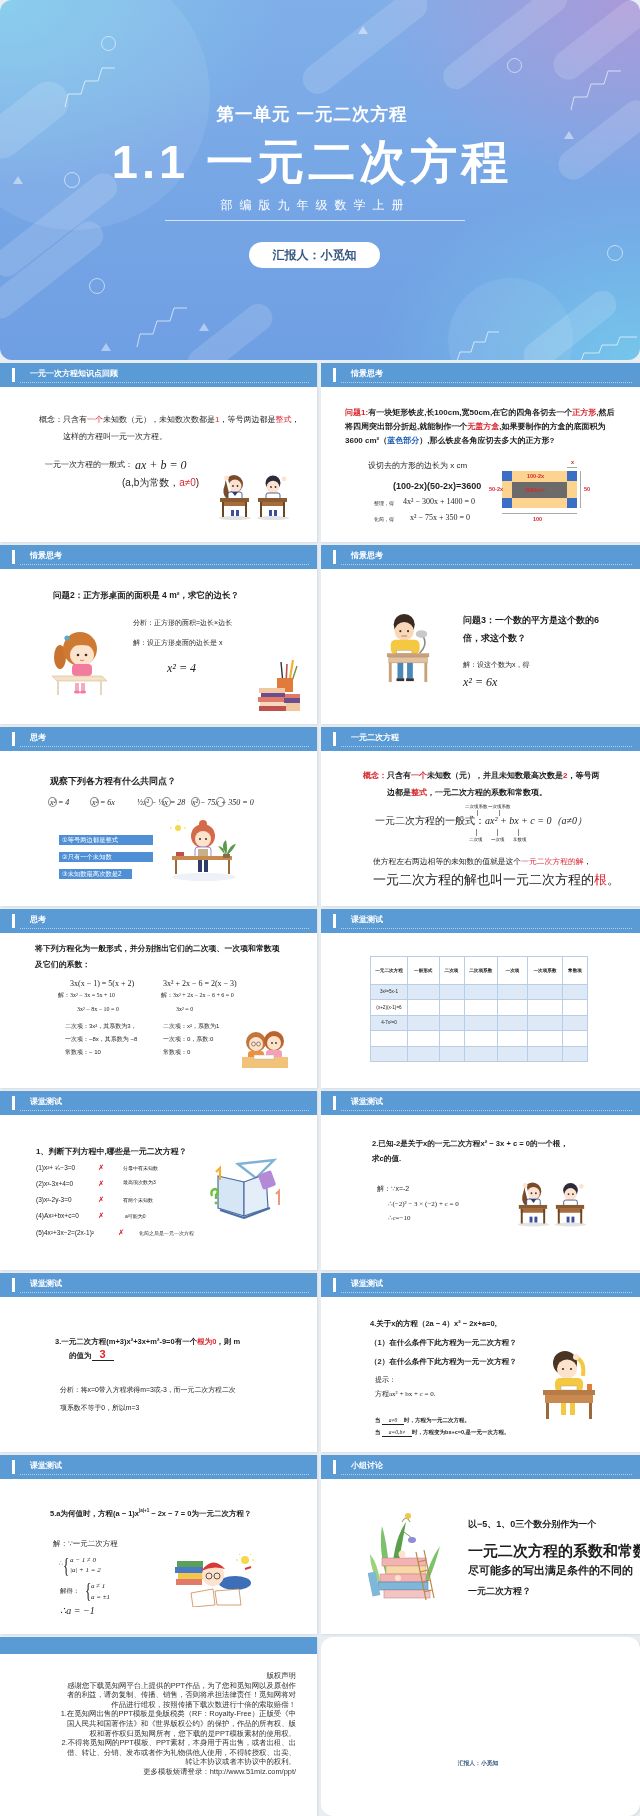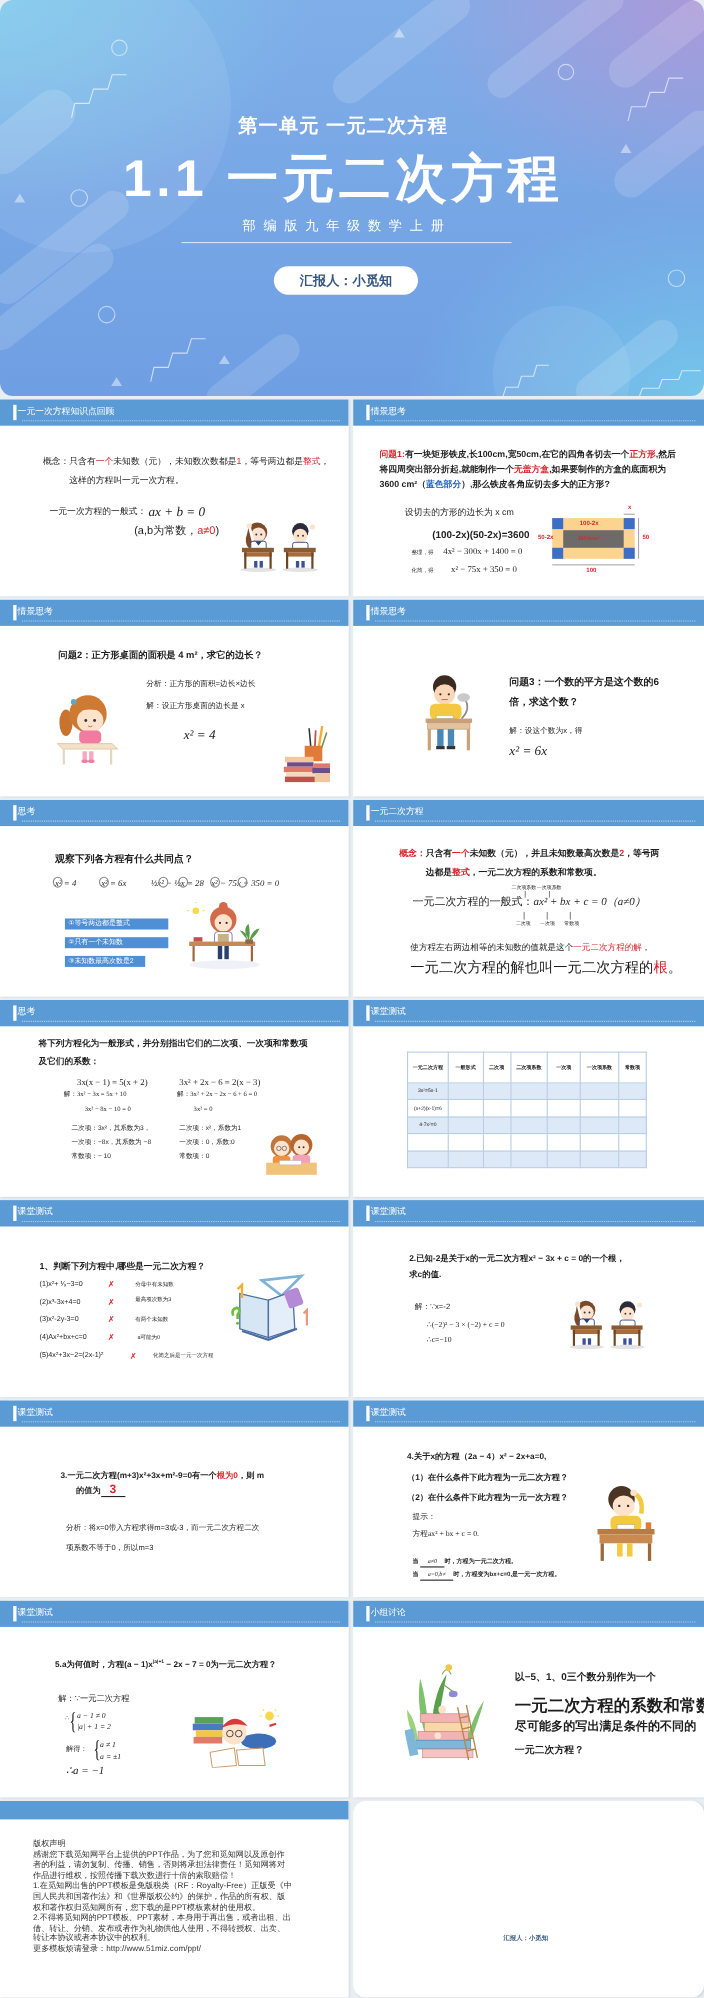--- a/index.html
+++ b/index.html
@@ -21,21 +21,21 @@
 .c-unit{position:absolute;left:0;width:624px;text-align:center;color:#fff;font-weight:bold;white-space:nowrap}
 .c-line{position:absolute;height:1px;background:rgba(255,255,255,.7)}
 .c-pill{position:absolute;background:#fff;border-radius:20px;text-align:center;color:#35577f;font-weight:bold;white-space:nowrap}
 
 .slide{position:absolute;background:#fff;overflow:hidden;height:179px;box-shadow:1px 1px 2px rgba(0,0,0,.08)}
 .L{left:0;width:317px}
 .R{left:321px;width:319px}
 .r1{top:363px}.r2{top:545px}.r3{top:727px}.r4{top:909px}.r5{top:1091px}.r6{top:1273px}.r7{top:1455px}.r8{top:1637px}
 .hdr{position:absolute;left:0;top:0;width:100%;height:24px;background:#5b9bd5}
 .hdr .bar{position:absolute;left:12px;top:5px;width:3px;height:14px;background:#fff}
-.hdr .ttl{position:absolute;left:16px;top:6px;font-size:8px;line-height:10px;color:#fff;font-weight:normal;white-space:nowrap}
+.hdr .ttl{position:absolute;left:30px;top:6px;font-size:8px;line-height:10px;color:#fff;font-weight:bold;white-space:nowrap}
 .hdr .dots{position:absolute;left:20px;right:8px;top:19px;border-top:1px dotted rgba(255,255,255,.55)}
 .a{position:absolute;white-space:nowrap;line-height:1.25}
 .red{color:#d9262e}
 .blue{color:#1f5fb5}
 .b{font-weight:bold}
 .m{font-family:"Liberation Serif","DejaVu Serif",serif;font-style:italic}
 .serif{font-family:"Liberation Serif","DejaVu Serif",serif}
 .ill{position:absolute}
 .box{position:absolute;height:10px;background:#4e8fd6;color:#fff;font-size:6.3px;line-height:10px;padding-left:3px;white-space:nowrap}
 .circ{position:absolute;width:9px;height:10px;border:0.8px solid #888;border-radius:50%}
@@ -47,21 +47,21 @@
 .tbl td{height:15.4px}
 .tbl tr.alt td{background:#dde9f6}
 .blank{display:inline-block;border-bottom:0.8px solid #222;text-align:center}
 .brace{position:absolute;font-family:"Liberation Serif","DejaVu Serif",serif;font-size:22px;line-height:22px;transform:scaleX(.6);color:#222}
 
 .d-or{position:absolute;background:#fcd48f}
 .d-bl{position:absolute;width:10px;height:10px;background:#3b6fc6}
 .d-gr{position:absolute;background:#6d6b6a}
 .d-lab{position:absolute;font-size:5.5px;color:#d9262e;white-space:nowrap;font-weight:bold}
 .d-ln{position:absolute;background:#a9a9a9}
-.copy{position:absolute;left:30px;top:34px;width:266px;text-align:left;font-size:7.4px;line-height:9.6px;color:#333}
+.copy{position:absolute;left:30px;top:34px;width:266px;text-align:right;font-size:7.4px;line-height:9.6px;color:#333}
 .copy div{white-space:nowrap}
 </style>
 </head>
 <body>
 
 <svg class="defs" xmlns="http://www.w3.org/2000/svg">
  <symbol id="sym-two-students" viewBox="0 0 80 48">
   <ellipse cx="22" cy="46" rx="16" ry="2" fill="#e3e3e3"></ellipse>
       <ellipse cx="60" cy="46" rx="16" ry="2" fill="#e3e3e3"></ellipse>
   <circle cx="21" cy="12" r="9" fill="#7a4a2a"></circle>

